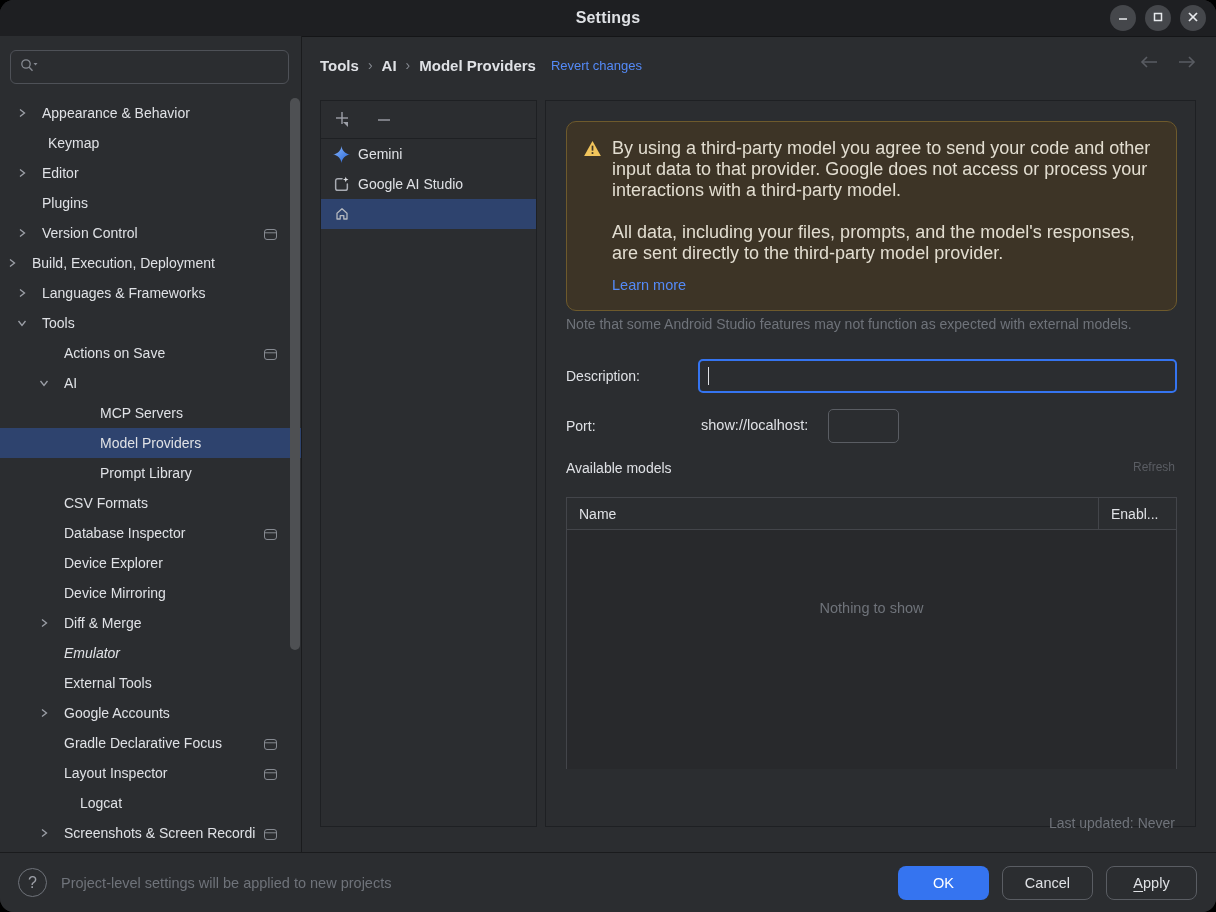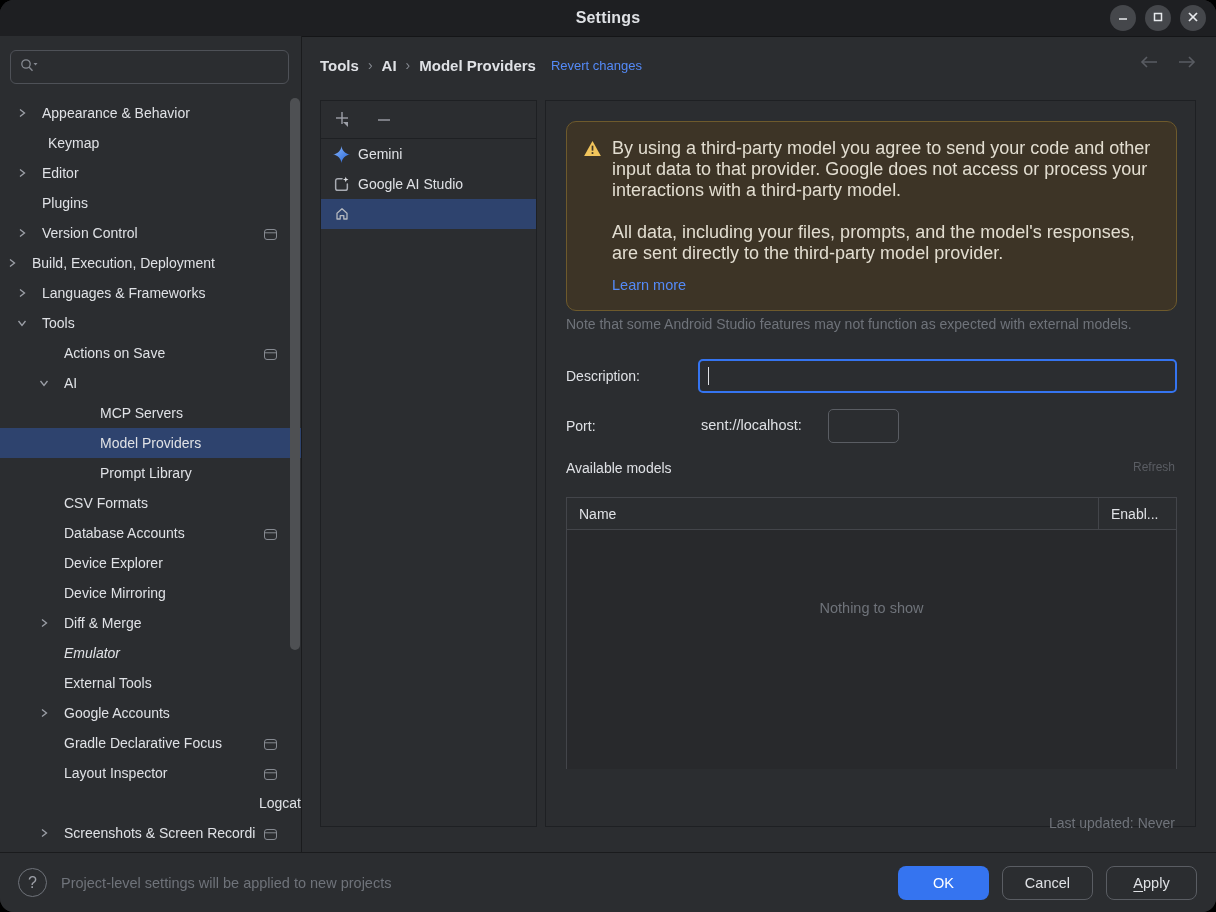--- a/index.html
+++ b/index.html
@@ -206,21 +206,21 @@
         <div class="row" style="padding-left: 72px;">
           <span class="chev"></span>
           <span class="lbl">Prompt Library</span>
         </div>
         <div class="row" style="padding-left: 36px;">
           <span class="chev"></span>
           <span class="lbl">CSV Formats</span>
         </div>
         <div class="row" style="padding-left: 36px;">
           <span class="chev"></span>
-          <span class="lbl">Database Accounts</span>
+          <span class="lbl">Database Inspector</span>
           <span class="badge"><svg width="13" height="11" viewBox="0 0 13 11">
               <rect x="0.5" y="0.5" width="12" height="10" rx="2.5" fill="none" stroke="#868a91"></rect>
               <line x1="1" y1="3.8" x2="12" y2="3.8" stroke="#868a91"></line>
             </svg></span>
         </div>
         <div class="row" style="padding-left: 36px;">
           <span class="chev"></span>
           <span class="lbl">Device Explorer</span>
         </div>
         <div class="row" style="padding-left: 36px;">
@@ -260,21 +260,21 @@
             </svg></span>
         </div>
         <div class="row" style="padding-left: 36px;">
           <span class="chev"></span>
           <span class="lbl">Layout Inspector</span>
           <span class="badge"><svg width="13" height="11" viewBox="0 0 13 11">
               <rect x="0.5" y="0.5" width="12" height="10" rx="2.5" fill="none" stroke="#868a91"></rect>
               <line x1="1" y1="3.8" x2="12" y2="3.8" stroke="#868a91"></line>
             </svg></span>
         </div>
-        <div class="row" style="padding-left: 52px; justify-content: space-between;">
+        <div class="row" style="padding-left: 52px;">
           <span class="chev"></span>
           <span class="lbl">Logcat</span>
         </div>
         <div class="row" style="padding-left: 36px;">
           <span class="chev">
             <svg width="12" height="12" viewBox="0 0 12 12">
               <polyline points="4,2.5 8.5,6 4,9.5" fill="none" stroke="#9da0a8" stroke-width="1.3"></polyline>
             </svg>
           </span>
           <span class="lbl">Screenshots &amp; Screen Recordi</span>
@@ -376,21 +376,21 @@
 
     <div id="note">Note that some Android Studio features may not function as expected with external models.</div>
 
     <div class="frm-label" style="top:267px;">Description:</div>
     <div id="desc-input">
       <div id="caret"></div>
       <span></span>
     </div>
 
     <div class="frm-label" style="top:317px;">Port:</div>
-    <span id="port-prefix">sent://localhost:</span>
+    <span id="port-prefix">show://localhost:</span>
     <div id="port-input"></div>
 
     <div id="avail-label">Available models</div>
     <div id="refresh">Refresh</div>
 
     <div id="models-table">
       <div id="tbl-header">
         <div class="col-name">Name</div>
         <div class="col-enabled">Enabl...</div>
       </div>

